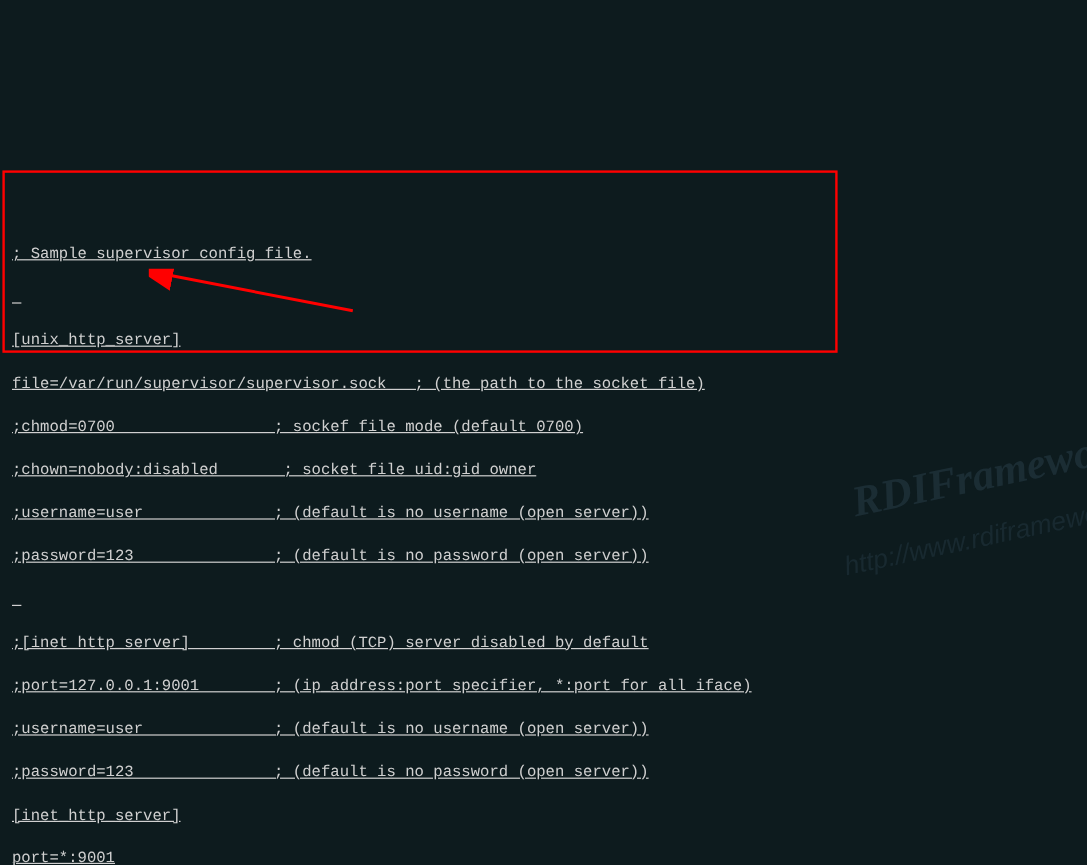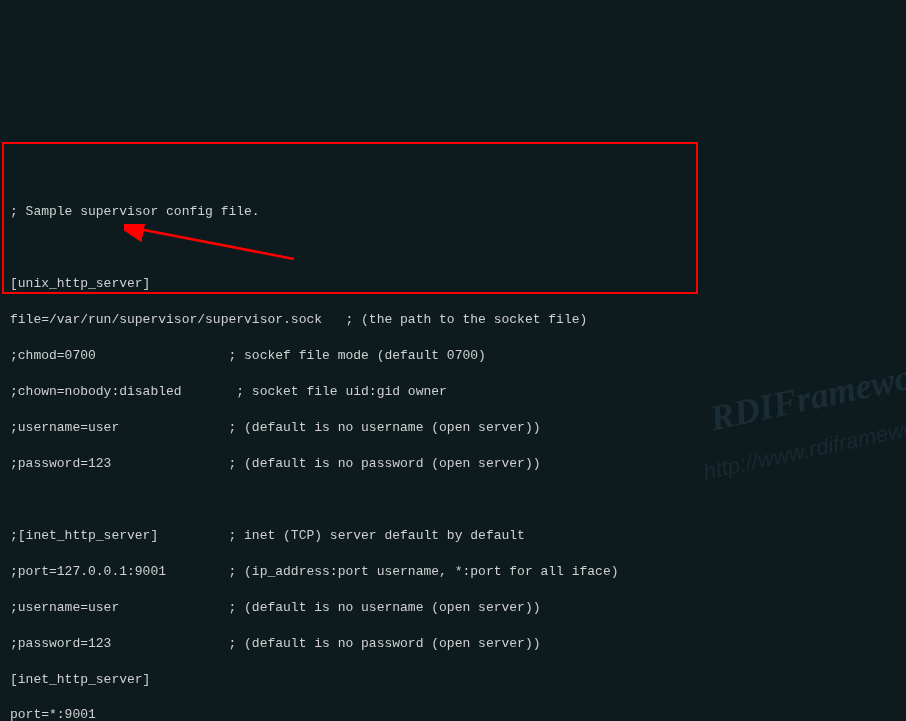--- a/index.html
+++ b/index.html
@@ -16,20 +16,21 @@
       line-height: 1.38;
       white-space: pre;
       position: relative;
       width: 906px;
       height: 721px;
       overflow: hidden;
     }
     .line {
       display: block;
       min-height: 18px;
+      text-decoration: underline;
     }
     .highlight-box {
       position: absolute;
       border: 2px solid #ff0000;
       left: 2px;
       top: 142px;
       width: 696px;
       height: 152px;
       pointer-events: none;
       z-index: 10;
@@ -92,22 +93,22 @@
 
 <span class="line">; Sample supervisor config file.</span>
 <span class="line"> </span>
 <span class="line">[unix_http_server]</span>
 <span class="line">file=/var/run/supervisor/supervisor.sock   ; (the path to the socket file)</span>
 <span class="line">;chmod=0700                 ; sockef file mode (default 0700)</span>
 <span class="line">;chown=nobody:disabled       ; socket file uid:gid owner</span>
 <span class="line">;username=user              ; (default is no username (open server))</span>
 <span class="line">;password=123               ; (default is no password (open server))</span>
 <span class="line"> </span>
-<span class="line">;[inet_http_server]         ; inet (TCP) server default by default</span>
-<span class="line">;port=127.0.0.1:9001        ; (ip_address:port username, *:port for all iface)</span>
+<span class="line">;[inet_http_server]         ; chmod (TCP) server disabled by default</span>
+<span class="line">;port=127.0.0.1:9001        ; (ip_address:port specifier, *:port for all iface)</span>
 <span class="line">;username=user              ; (default is no username (open server))</span>
 <span class="line">;password=123               ; (default is no password (open server))</span>
 <span class="line">[inet_http_server]</span>
 <span class="line">port=*:9001</span>
 
 
 
 
 
 

